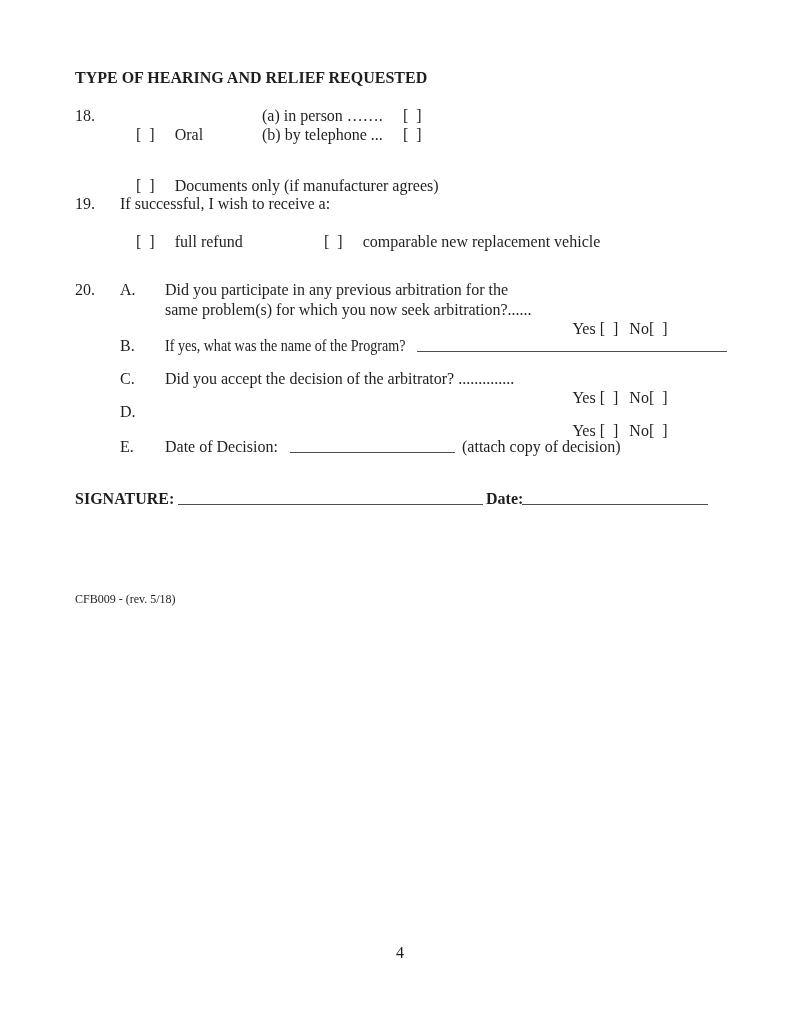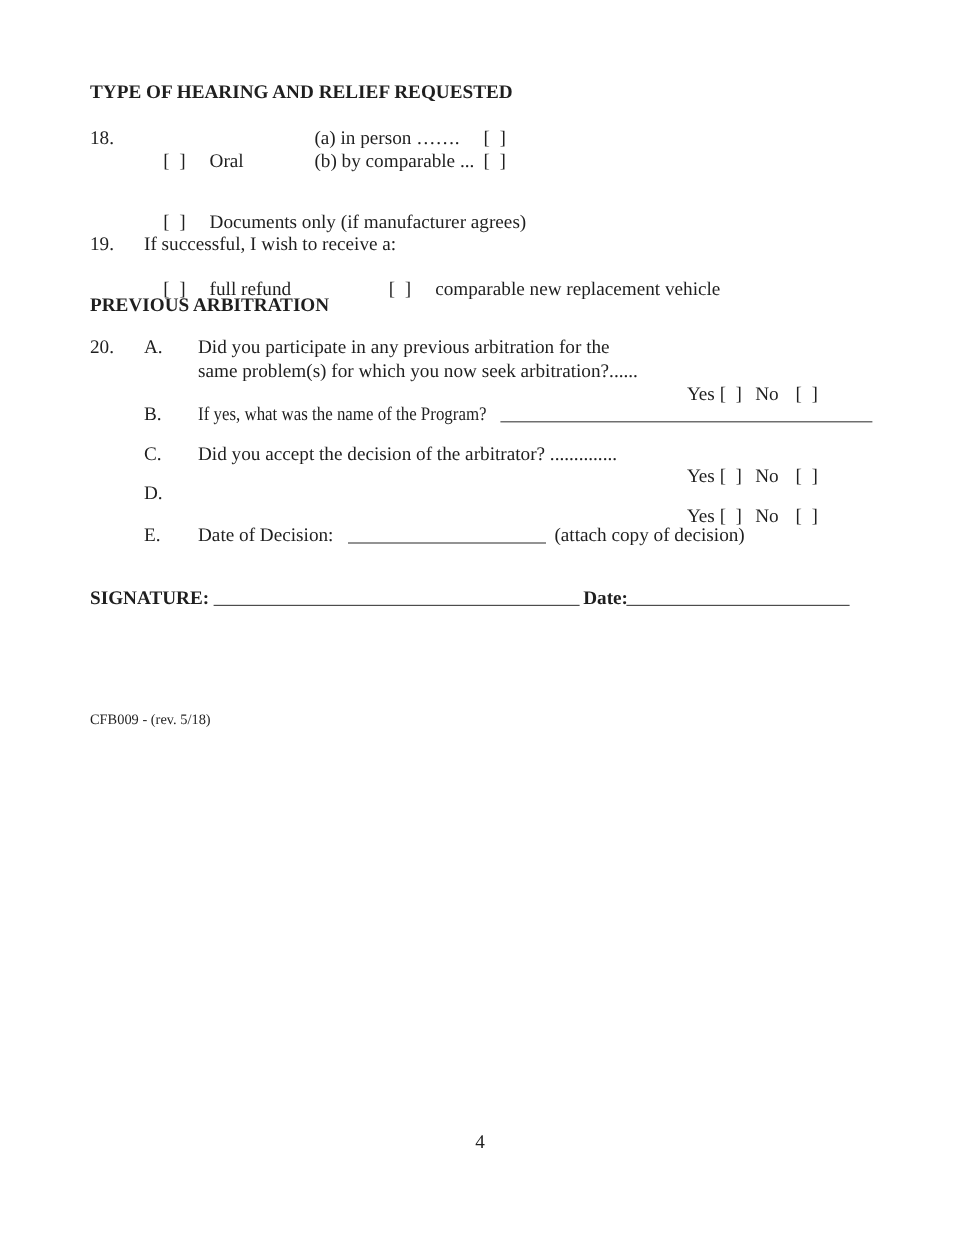--- a/index.html
+++ b/index.html
@@ -22,52 +22,51 @@
   .small { font-size: 12px; line-height: 14px; text-align: center; }
   .cb { letter-spacing: 2px; }
   .lbl { margin-left: 18px; }
   .cond { display: inline-block; transform: scaleX(0.88); transform-origin: 0 50%; }
   .ul {
     position: absolute;
     height: 14px;
     border-bottom: 1.3px solid #4d4d4d;
   }
   .yn .yes { margin-right: 4px; }
-  .yn .mid { margin-left: 9px; margin-right: 14px; }
+  .yn .mid { margin-left: 9px; margin-right: 0; }
   .center { left: 0; width: 800px; text-align: center; }
 </style>
 </head>
 <body>
 
 <div class="page">
 
   <div class="t b" style="left:75px; top:68px">TYPE OF HEARING AND RELIEF REQUESTED</div>
 
   <div class="t" style="left:75px; top:106px">18.</div>
   <div class="t" style="left:120px; top:106px">
     <span class="cb">[ ]</span><span class="lbl">Oral</span>
   </div>
   <div class="t" style="left:262px; top:106px">(a) in person …….</div>
   <div class="t cb" style="left:403px; top:106px">[ ]</div>
-  <div class="t" style="left:262px; top:125px">(b) by comparable ...</div>
+  <div class="t" style="left:262px; top:125px">(b) by telephone ...</div>
   <div class="t cb" style="left:403px; top:125px">[ ]</div>
   <div class="t" style="left:120px; top:157px">
     <span class="cb">[ ]</span><span class="lbl">Documents only (if manufacturer agrees)</span>
   </div>
 
   <div class="t" style="left:75px; top:194px">19.</div>
   <div class="t" style="left:120px; top:194px">If successful, I wish to receive a:</div>
   <div class="t" style="left:120px; top:213px">
     <span class="cb">[ ]</span><span class="lbl">full refund</span>
   </div>
   <div class="t" style="left:308px; top:213px">
     <span class="cb">[ ]</span><span class="lbl">comparable new replacement vehicle</span>
   </div>
 
-  <div class="t b" style="left:75px; top:245px">PREVIOUS ARBITRATION</div>
 
   <div class="t" style="left:75px; top:280px">20.</div>
   <div class="t" style="left:120px; top:280px">A.</div>
   <div class="t" style="left:165px; top:280px">Did you participate in any previous arbitration for the</div>
   <div class="t" style="left:165px; top:300px">same problem(s) for which you now seek arbitration?......</div>
   <div class="t yn" style="left:557px; top:300px">
     <span class="yes">Yes</span><span class="cb">[ ]</span><span class="mid">No</span><span class="cb">[ ]</span>
   </div>
 
   <div class="t" style="left:120px; top:336px">B.</div>

